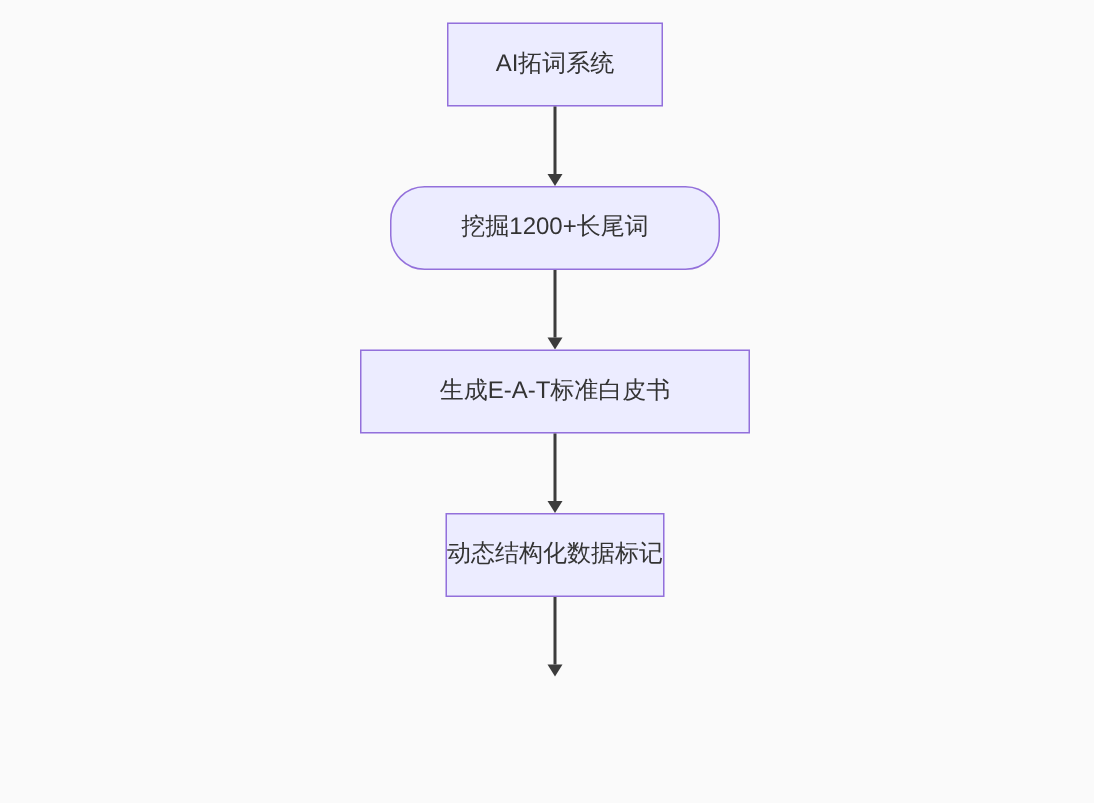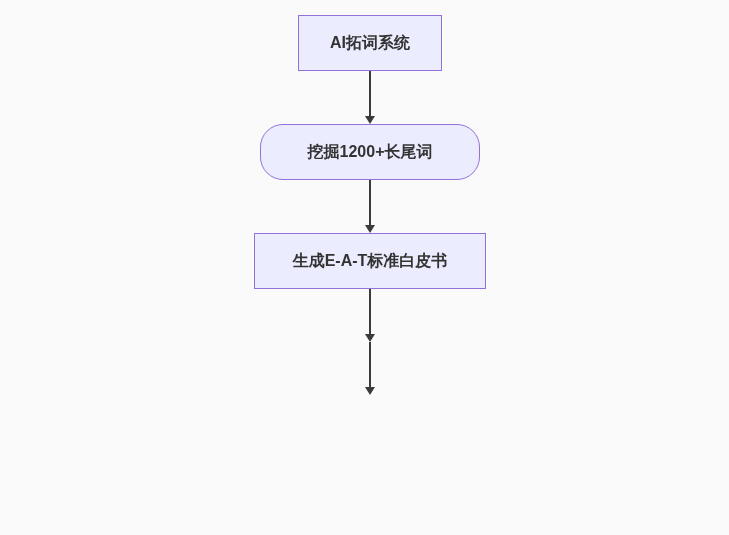--- a/index.html
+++ b/index.html
@@ -29,28 +29,27 @@
     background: var(--node-fill, #ECECFF);
     border: 1px solid var(--node-border, #9370DB);
     display: flex;
     align-items: center;
     justify-content: center;
     color: var(--text-color, #333333);
     font-size: 16px;
     line-height: 1;
     white-space: nowrap;
     text-align: center;
-    font-weight: bold;
   }
   
   .node:nth-of-type(1) { width: 144px; }
   .node:nth-of-type(2) { width: 190px; }
   .node:nth-of-type(3) { width: 220px; border-radius: 23px; }
   .node:nth-of-type(4) { width: 216px; }
-  .node:nth-of-type(5) { width: 232px; }
+  .node:nth-of-type(5) { width: 260px; }
   .arrow {
     height: 53px;
     display: flex;
     flex-direction: column;
     align-items: center;
     justify-content: flex-start;
   }
   .arrow .line {
     width: 2px;
     height: 45px;
@@ -90,20 +89,23 @@
 
     <div class="node">
       <span>生成E-A-T标准白皮书</span>
     </div>
 
     <div class="arrow">
       <div class="line"></div>
       <div class="head"></div>
     </div>
 
+    <div class="node">
+      <span>动态结构化数据标记</span>
+    </div>
 
     <div class="arrow">
       <div class="line"></div>
       <div class="head"></div>
     </div>
 
 
   </div>
 </div>
 

